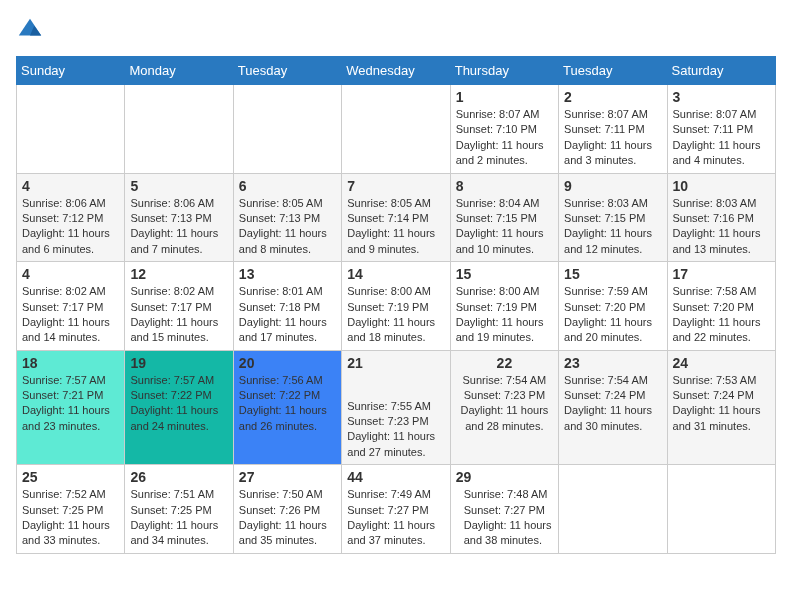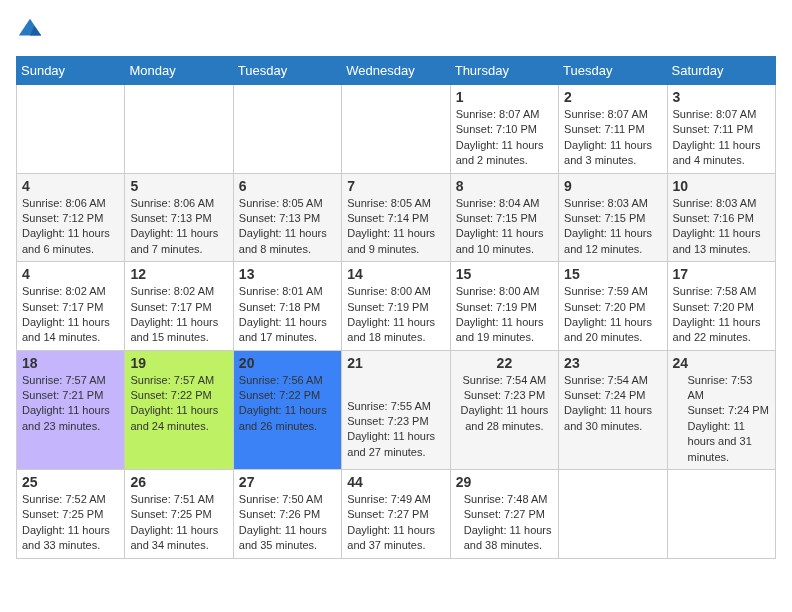--- a/index.html
+++ b/index.html
@@ -231,27 +231,27 @@
 Daylight: 11 hours and 20 minutes.</div>
         </td>
         <td>
           <span class="day-num">17</span>
           <div class="day-info" style="white-space: pre-line;">Sunrise: 7:58 AM
 Sunset: 7:20 PM
 Daylight: 11 hours and 22 minutes.</div>
         </td>
       </tr>
       <tr>
-        <td style="background: #c4b5fd;">
+        <td style="background: #5eead4;">
           <span class="day-num">18</span>
           <div class="day-info" style="white-space: pre-line;">Sunrise: 7:57 AM
 Sunset: 7:21 PM
 Daylight: 11 hours and 23 minutes.</div>
         </td>
-        <td style="background: #bef264;">
+        <td style="background: #14b8a6;">
           <span class="day-num">19</span>
           <div class="day-info" style="white-space: pre-line;">Sunrise: 7:57 AM
 Sunset: 7:22 PM
 Daylight: 11 hours and 24 minutes.</div>
         </td>
         <td style="background: #3b82f6;">
           <span class="day-num">20</span>
           <div class="day-info" style="white-space: pre-line;">Sunrise: 7:56 AM
 Sunset: 7:22 PM
 Daylight: 11 hours and 26 minutes.</div>
@@ -269,21 +269,21 @@
 Daylight: 11 hours and 28 minutes.</div>
         </td>
         <td style="background: rgb(245, 245, 245);">
           <span class="day-num">23</span>
           <div class="day-info" style="white-space: pre-line;">Sunrise: 7:54 AM
 Sunset: 7:24 PM
 Daylight: 11 hours and 30 minutes.</div>
         </td>
         <td style="background: rgb(245, 245, 245);">
           <span class="day-num">24</span>
-          <div class="day-info" style="white-space: pre-line; margin-left: 15px;">Sunrise: 7:53 AM
+          <div class="day-info" style="white-space: pre-line;">Sunrise: 7:53 AM
 Sunset: 7:24 PM
 Daylight: 11 hours and 31 minutes.</div>
         </td>
       </tr>
       <tr>
         <td>
           <span class="day-num">25</span>
           <div class="day-info" style="white-space: pre-line;">Sunrise: 7:52 AM
 Sunset: 7:25 PM
 Daylight: 11 hours and 33 minutes.</div>

